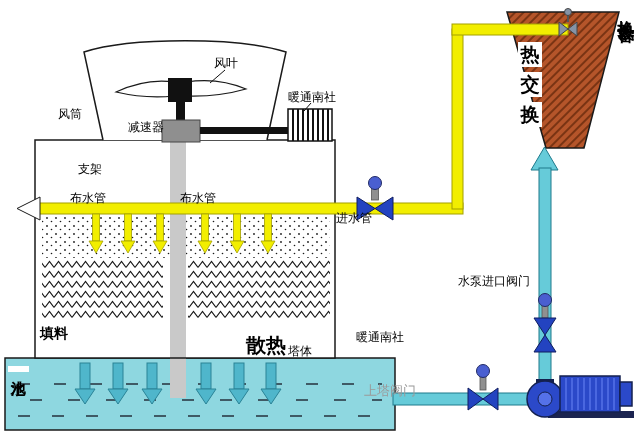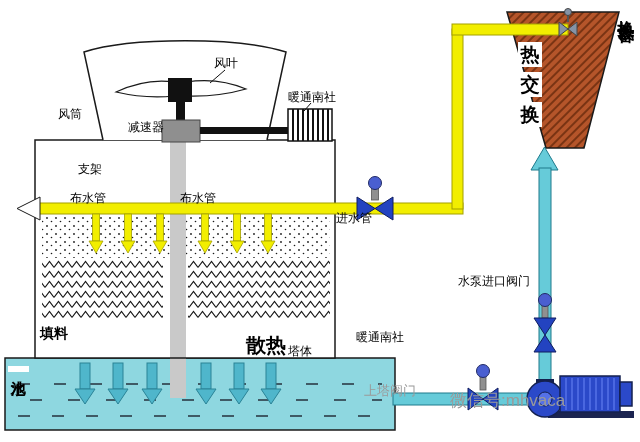--- a/index.html
+++ b/index.html
@@ -171,15 +171,14 @@
   <div class="lbl" style="left:458px;top:275px">水泵进口阀门</div>
   <div class="lbl vtext bold" style="left:8px;top:366px;font-size:15px;background:#ffffff;padding:3px 2px">水池</div>
 
   <div class="hx-char" style="left:518px;top:42px">热</div>
   <div class="hx-char" style="left:518px;top:72px">交</div>
   <div class="hx-char" style="left:518px;top:102px">换</div>
 
   <div class="lbl vtext bold" style="left:616px;top:6px;font-size:17px;letter-spacing:2px">换热设备</div>
 
   <div class="lbl wm" style="left:364px;top:384px;font-size:13px">上塔阀门</div>
-  <div class="lbl wm" style="left:450px;top:391px;font-size:17px">微信号:mhvaca</div>
 
 </div>
 
 </body></html>

